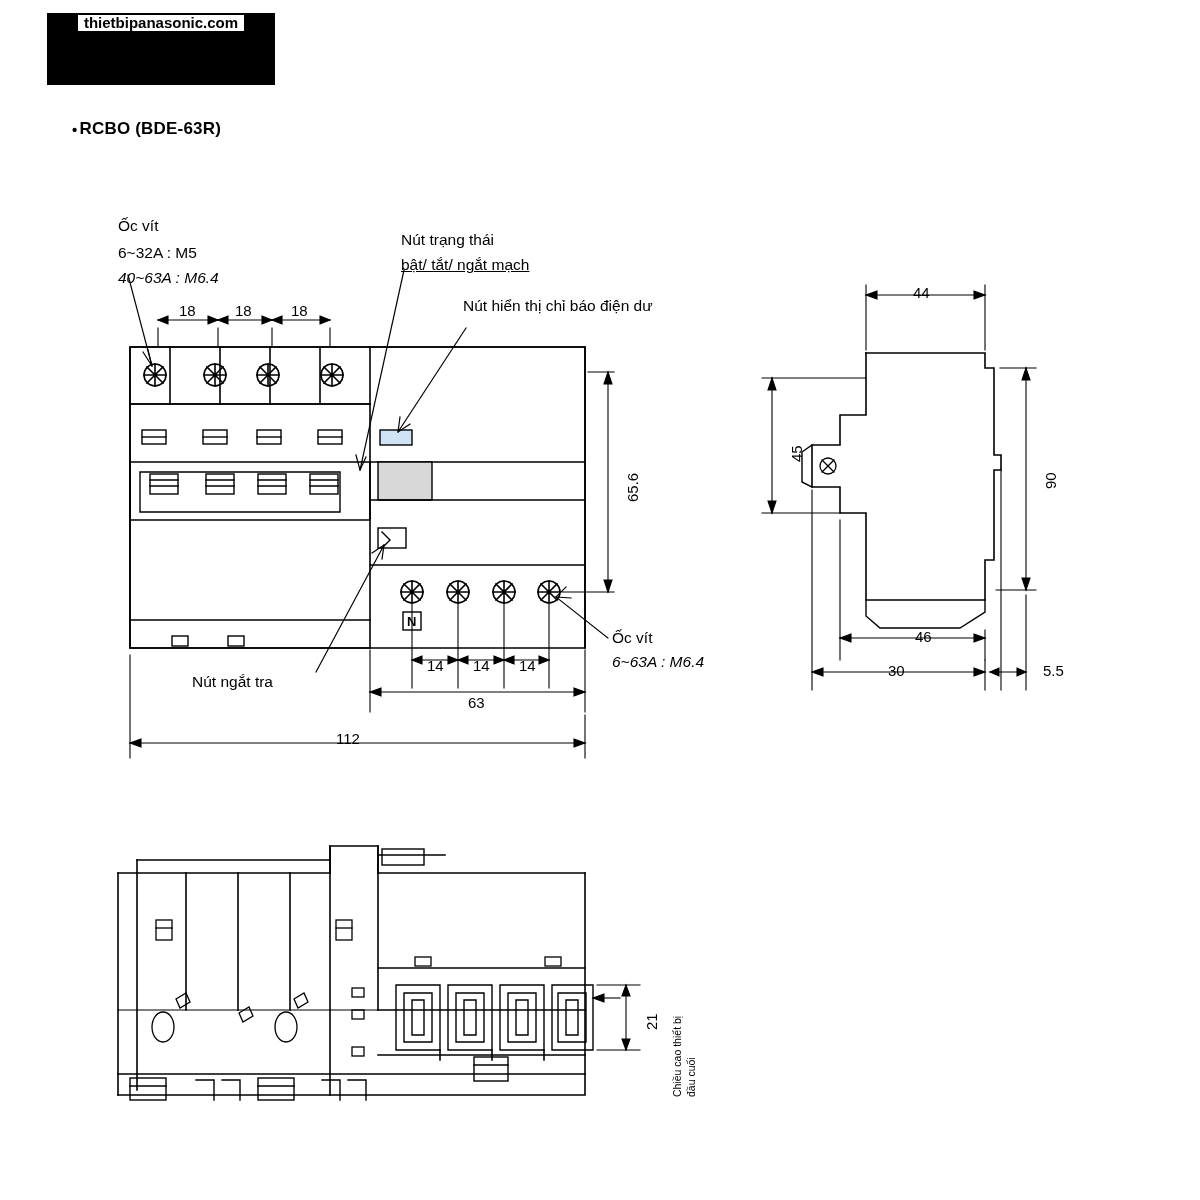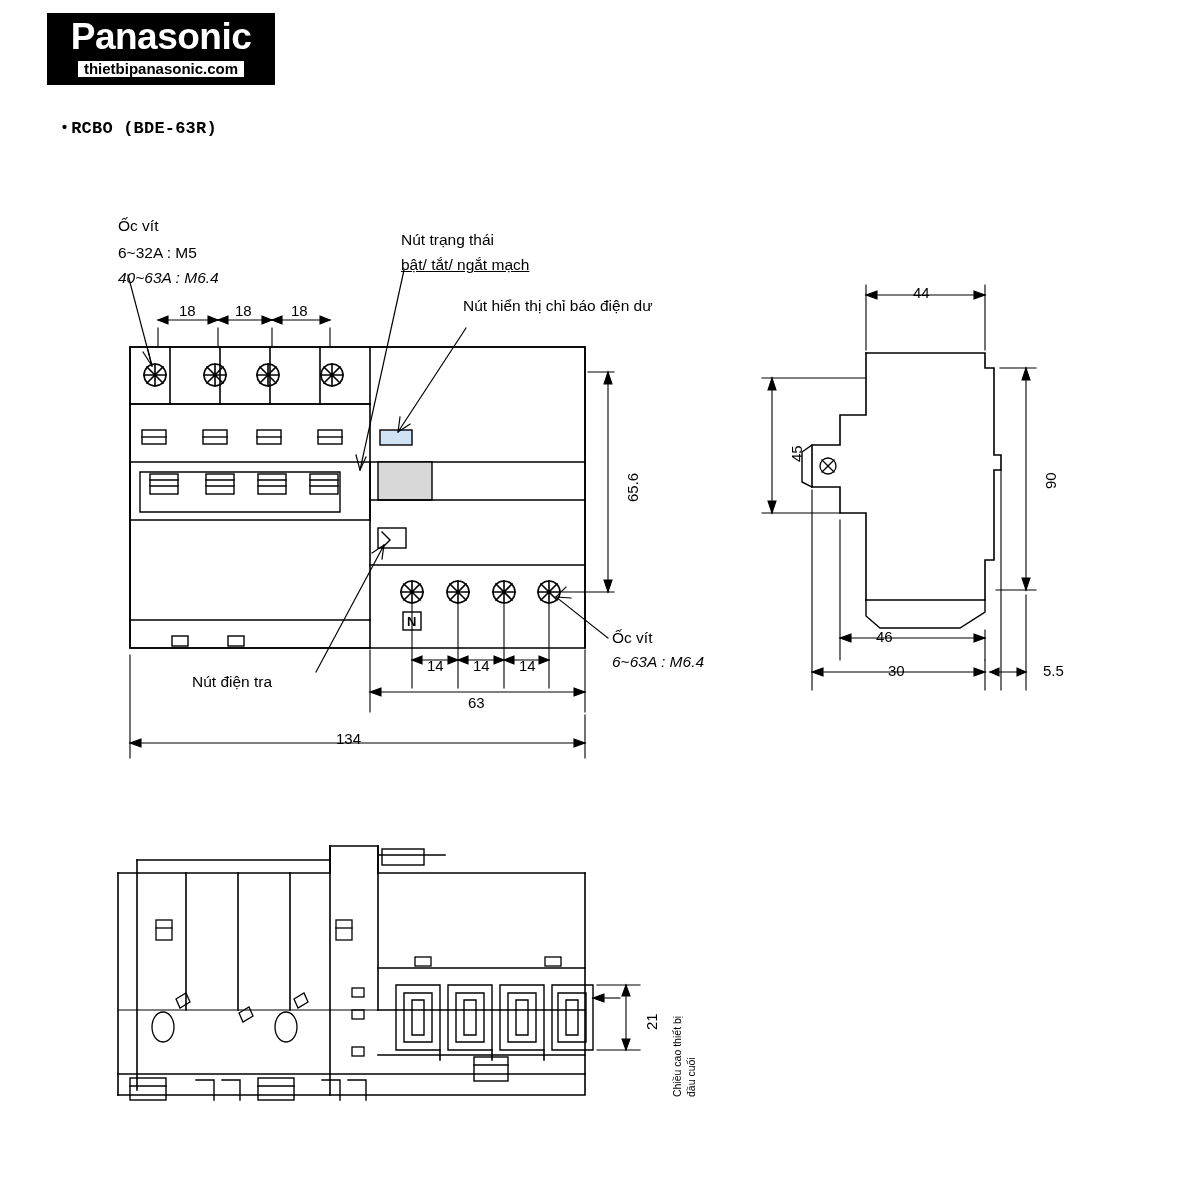--- a/index.html
+++ b/index.html
@@ -49,27 +49,26 @@
     font-size: 15px;
     font-weight: bold;
     line-height: 16px;
     padding: 0 6px;
     margin-top: 2px;
     white-space: nowrap;
   }
   
   .page-title {
     position: absolute;
-    left: 60px;
+    left: 72px;
     top: 119px;
     font-size: 17px;
     font-weight: bold;
     letter-spacing: 0.2px;
     white-space: nowrap;
-    font-family: Liberation Mono, monospace;
   }
   .page-title .bullet {
     font-size: 15px;
     vertical-align: middle;
     margin-right: 2px;
   }
   
   svg.draw {
     position: absolute;
     left: 0;
@@ -92,21 +91,20 @@
     transform: rotate(-90deg);
     transform-origin: 0 0;
   }
 </style>
 </head>
 <body>
 
 <div id="stage">
 
   <div class="brand">
-    <div class="brand-word">Panasonic</div>
     <div class="brand-sub">thietbipanasonic.com</div>
   </div>
 
   <div class="page-title">
     <span class="bullet">•</span><span>RCBO (BDE-63R)</span>
   </div>
 
   <svg class="draw" viewBox="0 0 1200 1200">
     <g fill="none" stroke="#000000" stroke-width="1.6" stroke-linecap="square">
 
@@ -397,42 +395,42 @@
 
   <div class="lbl" style="left:118px; top:216px;">Ốc vít</div>
   <div class="lbl" style="left:118px; top:243px;">6~32A : M5</div>
   <div class="lbl" style="left:118px; top:268px;font-style:italic;">40~63A : M6.4</div>
 
   <div class="lbl" style="left:401px; top:230px;">Nút trạng thái</div>
   <div class="lbl" style="left:401px; top:255px;text-decoration:underline;">bật/ tắt/ ngắt mạch</div>
 
   <div class="lbl" style="left:463px; top:296px;">Nút hiển thị chỉ báo điện dư</div>
 
-  <div class="lbl" style="left:192px; top:672px;">Nút điện tra</div>
+  <div class="lbl" style="left:192px; top:672px;">Nút ngắt tra</div>
 
   <div class="lbl" style="left:612px; top:628px;">Ốc vít</div>
   <div class="lbl" style="left:612px; top:652px;font-style:italic;">6~63A : M6.4</div>
 
   <div class="lbl dim" style="left:179px; top:301px;">18</div>
   <div class="lbl dim" style="left:235px; top:301px;">18</div>
   <div class="lbl dim" style="left:291px; top:301px;">18</div>
 
   <div class="lbl dim rot90" style="left:623px; top:502px;">65.6</div>
 
   <div class="lbl dim" style="left:427px; top:656px;">14</div>
   <div class="lbl dim" style="left:473px; top:656px;">14</div>
   <div class="lbl dim" style="left:519px; top:656px;">14</div>
 
   <div class="lbl dim" style="left:468px; top:693px;">63</div>
-  <div class="lbl dim" style="left:336px; top:729px;">134</div>
+  <div class="lbl dim" style="left:336px; top:729px;">112</div>
 
   <div class="lbl dim" style="left:913px; top:283px;">44</div>
   <div class="lbl dim rot90" style="left:787px; top:462px;">45</div>
   <div class="lbl dim rot90" style="left:1041px; top:489px;">90</div>
-  <div class="lbl dim" style="left:876px; top:627px;">46</div>
+  <div class="lbl dim" style="left:915px; top:627px;">46</div>
   <div class="lbl dim" style="left:888px; top:661px;">30</div>
   <div class="lbl dim" style="left:1043px; top:661px;">5.5</div>
 
   <div class="lbl dim rot90" style="left:642px; top:1030px;">21</div>
   <div class="lbl tiny rot90" style="left:671px; top:1097px;">Chiều cao thiết bị</div>
   <div class="lbl tiny rot90" style="left:685px; top:1097px;">đầu cuối</div>
 
   <div class="lbl" style="left:407px; top:612px; font-size:13px; font-weight:bold;">N</div>
 
 </div>

